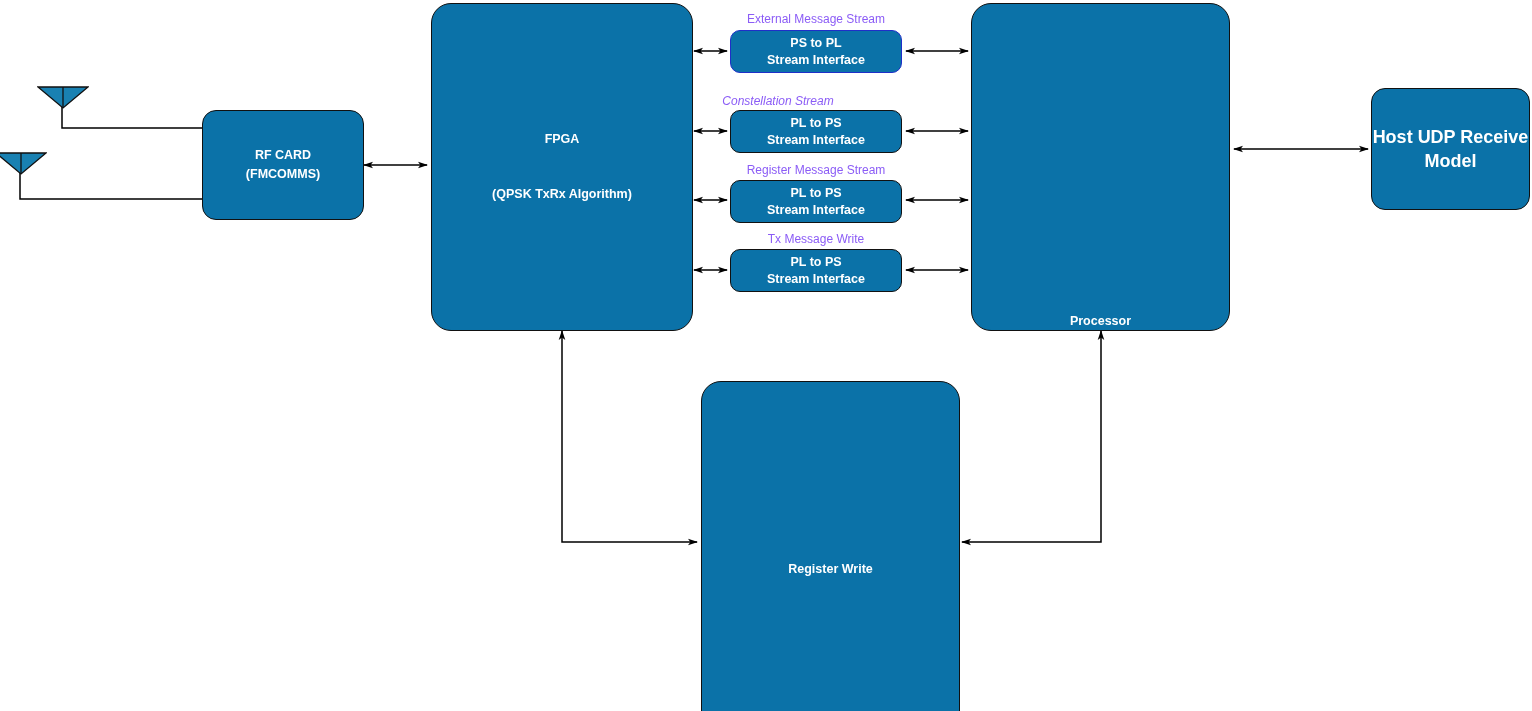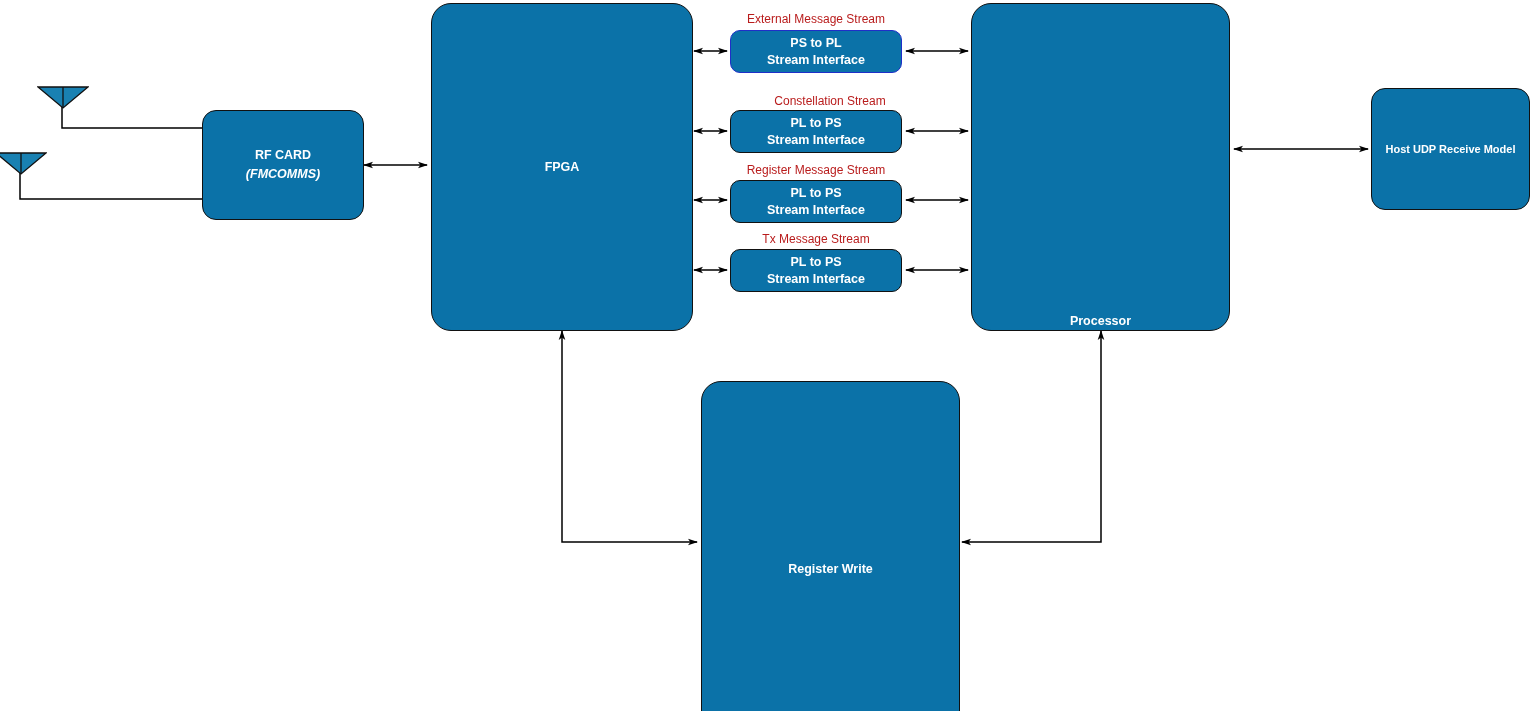--- a/index.html
+++ b/index.html
@@ -43,38 +43,38 @@
     z-index: 3;
   }
   .block .line1, .block .line2 {
     display: block;
     width: 100%;
   }
   .big-block { font-size: 12.5px; gap: 22px; }
   .big-block .line2 { margin-top: 16px; font-size: 12.5px; }
 
   .rf-block { font-size: 12.5px; border-radius: 14px; }
-  .rf-block .line2 { margin-top: 2px; font-style: italic; }
+  .rf-block .line2 { margin-top: 2px; }
 
   .stream-block {
     border-radius: 10px;
     font-size: 12.5px;
     font-weight: bold;
     line-height: 1.32;
     border: 1.8px solid #111111;
   }
   .stream-block.accent { border-color: #1f2fc8; }
   .stream-block .line2 { margin-top: 0px; }
 
-  .host-block { font-size: 11px; border-radius: 14px; }
+  .host-block { font-size: 18px; border-radius: 14px; }
 
   .stream-label {
     position: absolute;
     font-size: 12px;
-    color: #b91c1c;
+    color: #8b5cf6;
     font-weight: normal;
     text-align: center;
     white-space: nowrap;
     z-index: 4;
   }
   .antenna {
     position: absolute;
     z-index: 3;
   }
 </style>
@@ -131,51 +131,52 @@
     <line x1="26" y1="1" x2="26" y2="22" stroke="#111" stroke-width="1.3"></line>
   </svg>
 
   <div class="block rf-block" style="left:202px; top:110px; width:162px; height:110px;">
     <span class="line1">RF CARD</span>
     <span class="line2">(FMCOMMS)</span>
   </div>
 
   <div class="block big-block" style="left:431px; top:3px; width:262px; height:328px;">
     <span class="line1">FPGA</span>
+    <span class="line2">(QPSK TxRx Algorithm)</span>
   </div>
 
   <div class="block big-block" style="left:971px; top:3px; width:259px; height:328px;justify-content:flex-end;">
     <span class="line1">Processor</span>
   </div>
 
   <div class="block big-block" style="left:701px; top:381px; width:259px; height:377px;">
     <span class="line1">Register Write</span>
   </div>
 
   <div class="block host-block" style="left:1371px; top:88px; width:159px; height:122px;">
     <span class="line1">Host UDP Receive Model</span>
   </div>
 
   <div class="stream-label" style="left:730px; top:12px; width:172px;">External Message Stream</div>
   <div class="block stream-block accent" style="left:730px; top:30px; width:172px; height:43px;">
     <span class="line1">PS to PL</span>
     <span class="line2">Stream Interface</span>
   </div>
 
-  <div class="stream-label" style="left:744px; top:94px; width:172px;">Constellation Stream</div>
+  <div class="stream-label" style="left:692px; top:94px; width:172px;font-style:italic;">Constellation Stream</div>
   <div class="block stream-block" style="left:730px; top:110px; width:172px; height:43px;">
     <span class="line1">PL to PS</span>
     <span class="line2">Stream Interface</span>
   </div>
 
   <div class="stream-label" style="left:730px; top:163px; width:172px;">Register Message Stream</div>
   <div class="block stream-block" style="left:730px; top:180px; width:172px; height:43px;">
     <span class="line1">PL to PS</span>
     <span class="line2">Stream Interface</span>
   </div>
 
-  <div class="stream-label" style="left:730px; top:232px; width:172px;">Tx Message Stream</div>
+  <div class="stream-label" style="left:730px; top:232px; width:172px;">Tx Message Write</div>
   <div class="block stream-block" style="left:730px; top:249px; width:172px; height:43px;">
     <span class="line1">PL to PS</span>
     <span class="line2">Stream Interface</span>
   </div>
 
 </div>
 
 </body></html>

